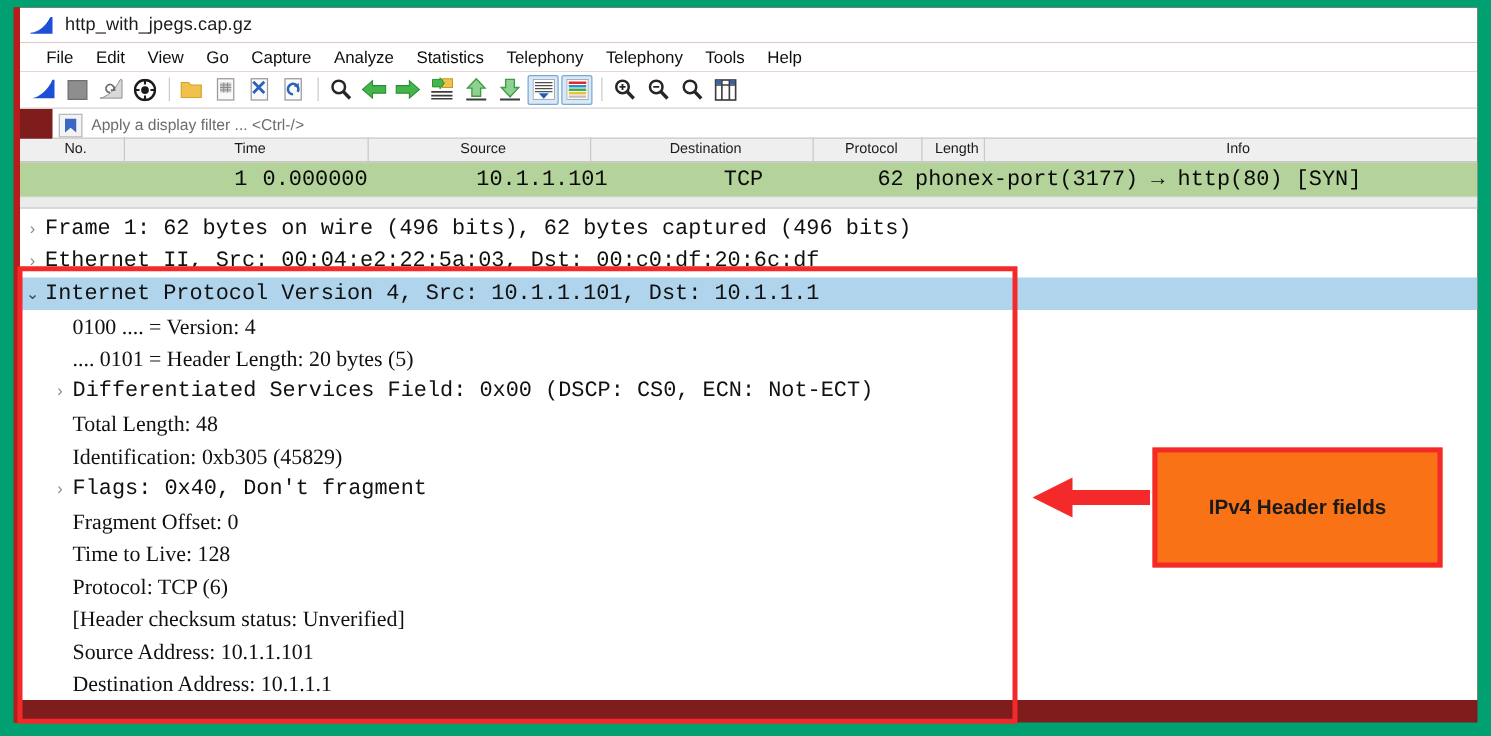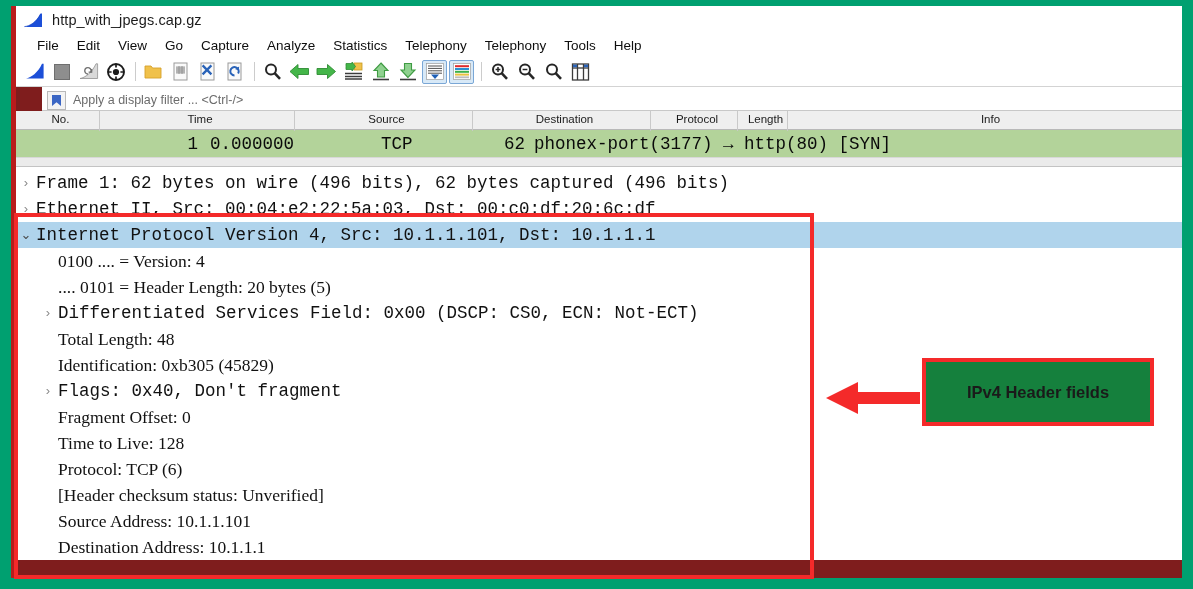--- a/index.html
+++ b/index.html
@@ -214,23 +214,23 @@
     border: 4px solid #f42a2a;
     pointer-events: none;
     z-index: 30;
   }
   
   #callout {
     position: absolute;
     left: 922px;
     top: 358px;
     width: 232px;
-    height: 68px;
+    height: 96px;
     border: 4px solid #f42a2a;
-    background: #15803d;
+    background: #f97316;
     display: flex;
     align-items: center;
     justify-content: center;
     z-index: 31;
   }
   #callout .ct {
     font-size: 16.5px;
     font-weight: bold;
     color: #1a1a1a;
     font-family: "Liberation Sans", sans-serif;
@@ -459,20 +459,21 @@
       <div class="col" style="width:399px;border-right:none">Info</div>
     </div>
 
     <div class="plist">
       <div class="prow">
         <div class="pcell" style="width:84px">
           <div class="expander-corner"></div>
         </div>
         <div class="pcell r" style="width:104px;padding-right:6px">1</div>
         <div class="pcell" style="width:171px;padding-left:6px">0.000000</div>
+        <div class="pcell" style="width:198px;padding-left:6px">10.1.1.101</div>
         <div class="pcell" style="width:95px;padding-left:6px">TCP</div>
         <div class="pcell r" style="width:55px">62</div>
         <div class="pcell" style="width:400px;padding-left:9px">phonex-port(3177) → http(80) [SYN]</div>
       </div>
       <div class="plist-gap"></div>
     </div>
 
     <div class="tree">
 
       <div class="trow">

